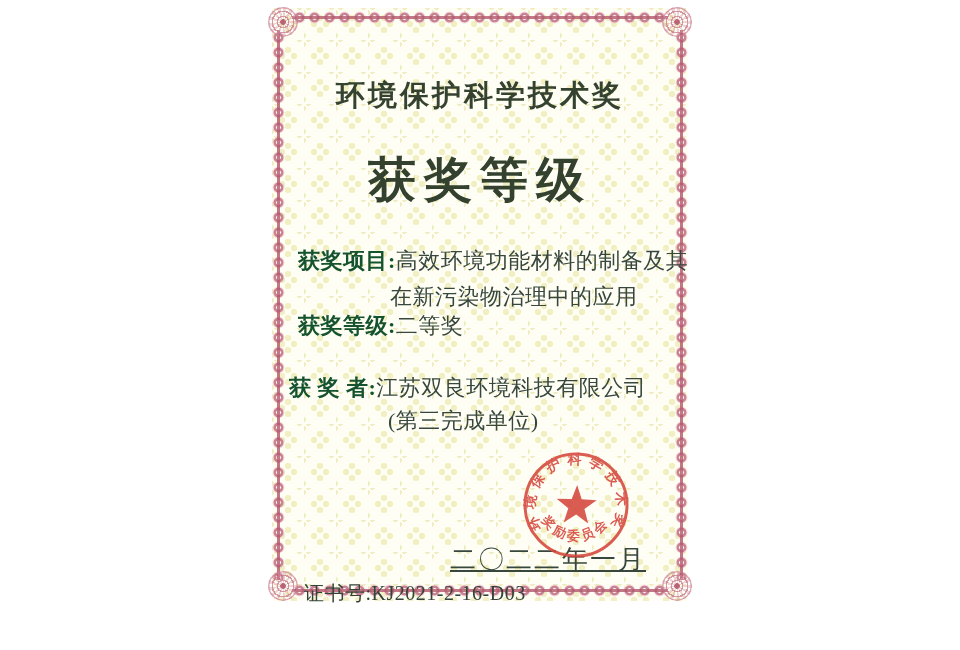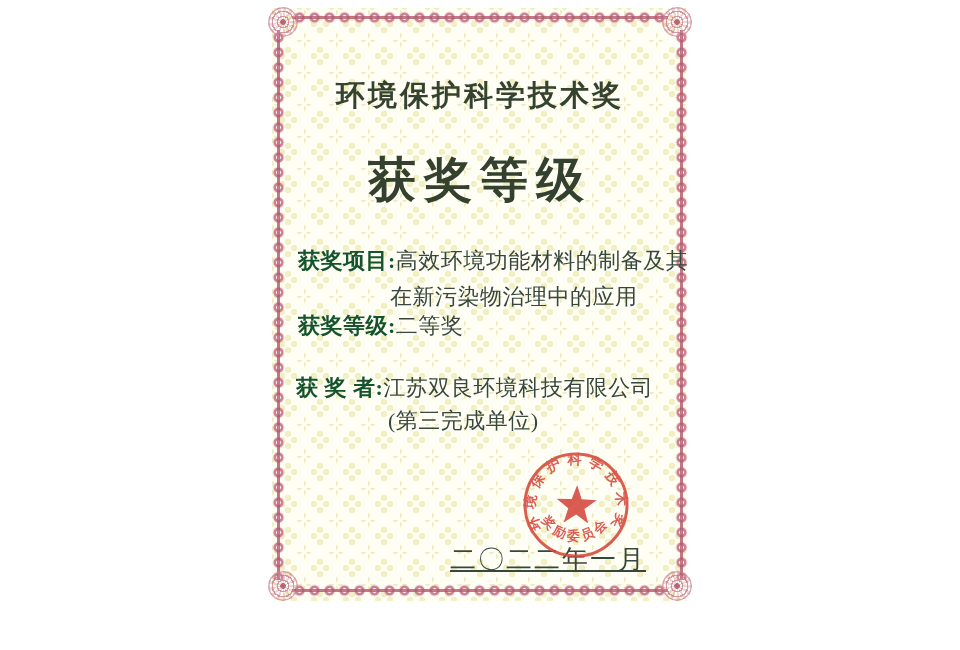--- a/index.html
+++ b/index.html
@@ -68,21 +68,21 @@
   }
   .cert-title{
     position:absolute;left:0;right:0;top:148px;text-align:center;
     font-size:48px;font-weight:bold;letter-spacing:8px;color:#33412e;
   }
   .line{position:absolute;font-size:22px;color:#37473d;white-space:nowrap;letter-spacing:0.5px;}
   .lbl{font-weight:bold;color:#14532d;}
   .l-project1{left:36px;top:246px;}
   .l-project2{left:128px;top:282px;font-family:Liberation Serif, serif;}
   .l-grade{left:36px;top:311px;}
-  .l-winner{left:34px;top:373px;}
+  .l-winner{left:27px;top:373px;}
   .l-note{left:126px;top:406px;}
   .date{
     position:absolute;right:52px;top:542px;font-size:26px;color:#37473d;
     letter-spacing:2px;z-index:1;white-space:nowrap;text-decoration:underline;
   }
   .certno{
     position:absolute;left:42px;top:580px;font-size:20px;color:#33433a;
     letter-spacing:0.5px;white-space:nowrap;
   }
   .seal{
@@ -121,13 +121,14 @@
     <circle cx="55" cy="55" r="51" fill="none" stroke="#d6473d" stroke-width="3"></circle>
     <path id="sealArcTop" d="M 21.4,78.5 A 41,41 0 1 1 88.6,78.5" fill="none"></path>
     <path id="sealArcBottom" d="M 22,72 A 39,39 0 0 0 88,72" fill="none"></path>
     <text font-size="14" letter-spacing="6" fill="#d6473d"><textPath href="#sealArcTop" startOffset="50%" text-anchor="middle">环境保护科学技术奖</textPath></text>
     <text font-size="13" letter-spacing="3" fill="#d6473d"><textPath href="#sealArcBottom" startOffset="50%" text-anchor="middle">奖励委员会</textPath></text>
     <polygon fill="#d6473d" points="55.5,35 60.5,49.1 75.5,49.5 63.6,58.6 67.8,73 55.5,64.5 43.2,73 47.4,58.6 35.5,49.5 50.5,49.1"></polygon>
   </svg>
 
   <div class="date">二〇二二年一月</div>
 
+  <div class="certno"><span>证书号:</span><span>KJ2021-2-16-D03</span></div>
 </div>
 
 </body></html>

